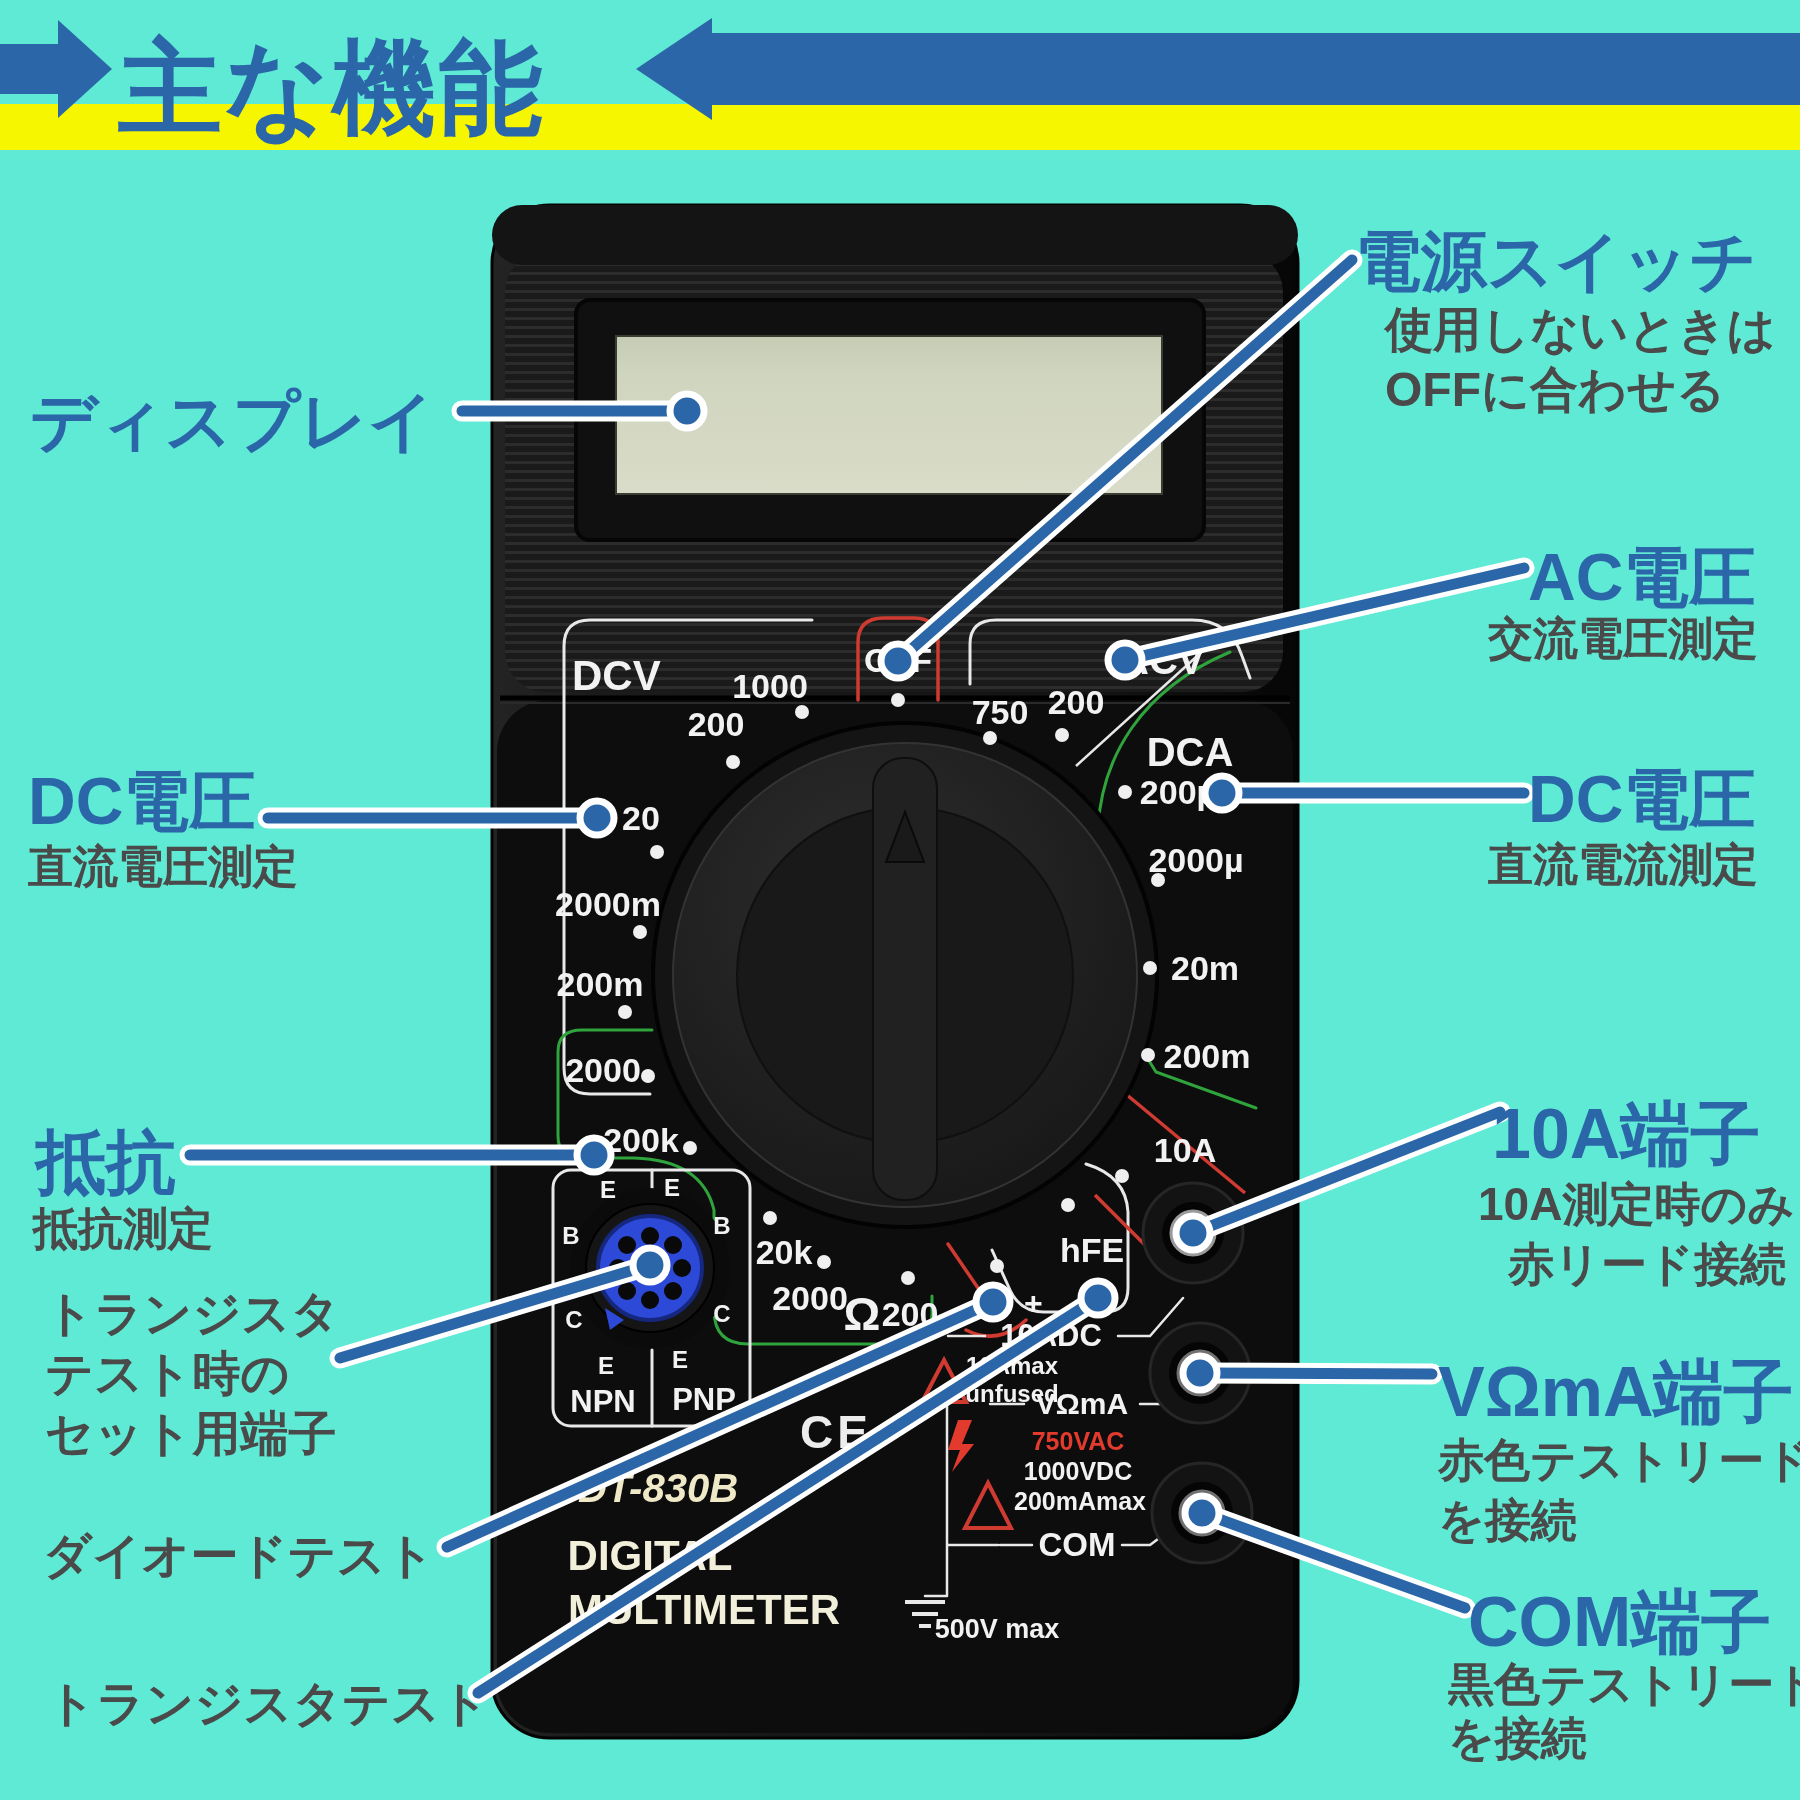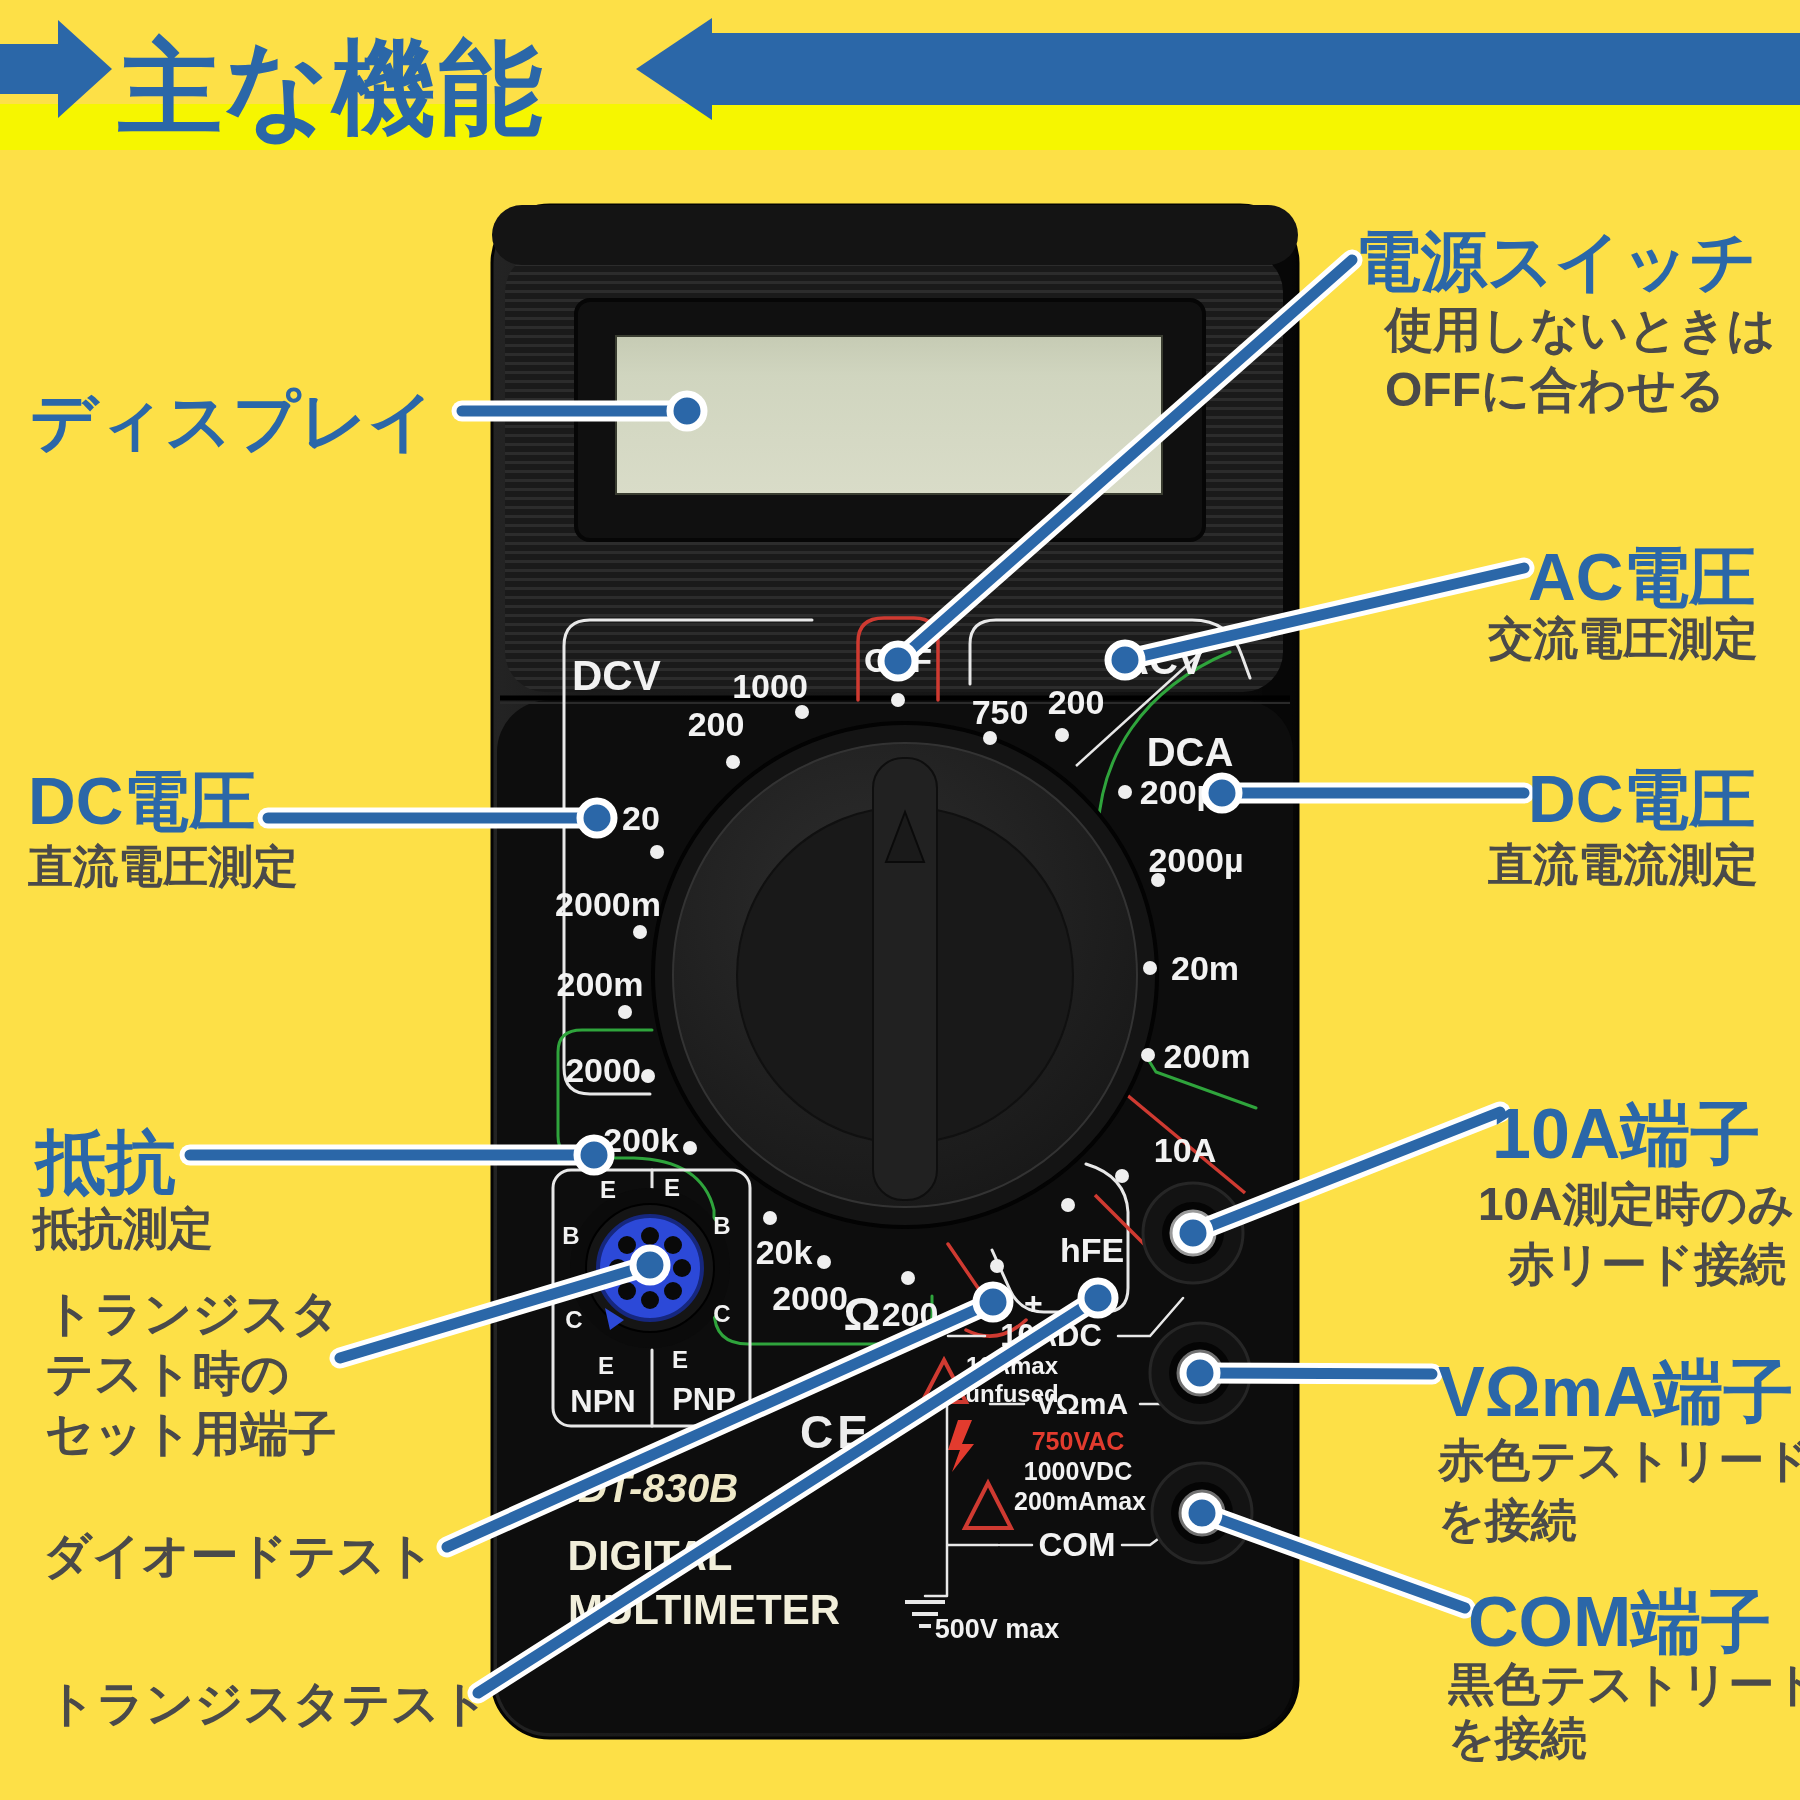--- a/index.html
+++ b/index.html
@@ -1,16 +1,16 @@
 <!DOCTYPE html>
 <html><head>
 <meta charset="utf-8">
 <style>
   html,body{margin:0;padding:0;background:#ffffff;}
-  .page{position:relative;width:1800px;height:1800px;background:#fde047;overflow:hidden;
+  .page{position:relative;width:1800px;height:1800px;background:#5eead4;overflow:hidden;
         font-family:"Liberation Sans","DejaVu Sans",sans-serif;}
   svg{display:block;}
   text{font-family:"Liberation Sans","DejaVu Sans",sans-serif;}
   .t-blue{fill:#2b67a8;font-weight:800;}
   .t-gray{fill:#4a4a4a;font-weight:700;}
   .t-white{fill:#f2f2f2;font-weight:700;}
   .t-red{fill:#e23b2e;font-weight:700;}
   .leader-case{stroke:#ffffff;stroke-width:21;stroke-linecap:round;fill:none;}
   .leader-line{stroke:#2b67a8;stroke-width:11;stroke-linecap:round;fill:none;}
   .dot{fill:#2b67a8;stroke:#ffffff;stroke-width:7;}

